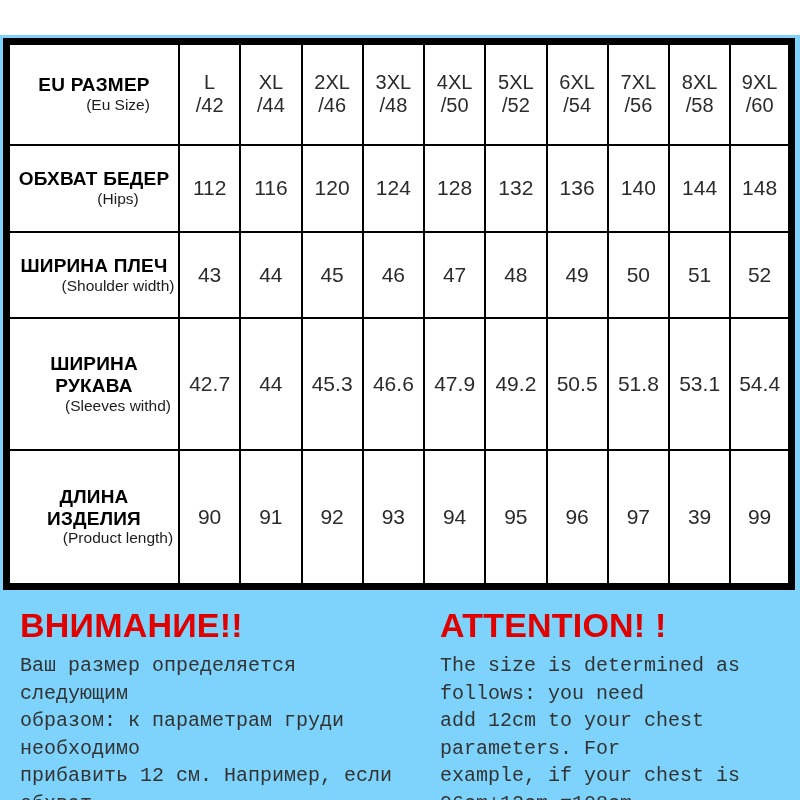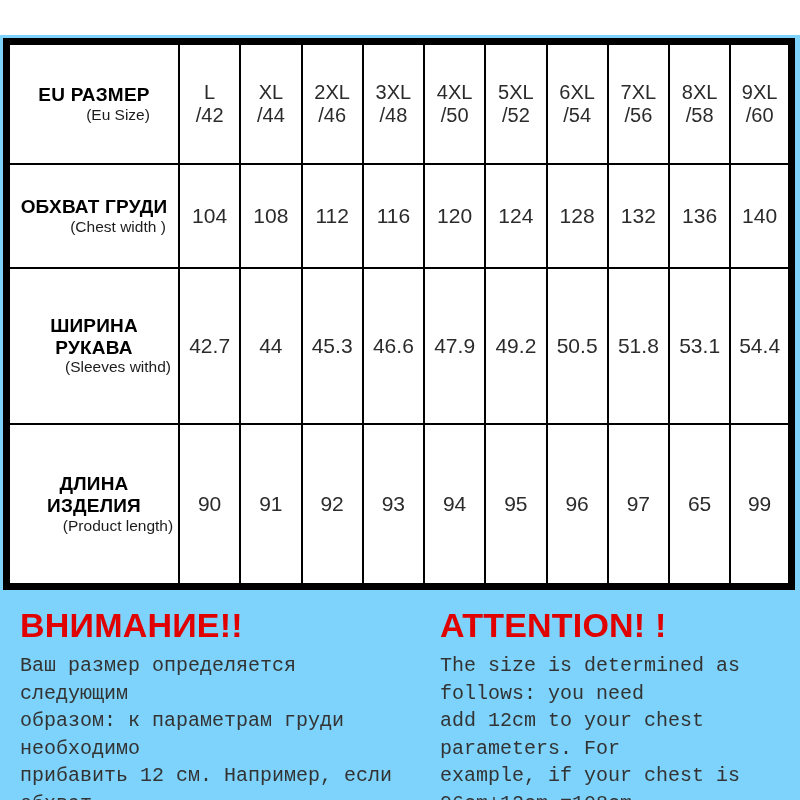--- a/index.html
+++ b/index.html
@@ -108,33 +108,49 @@
 /54</td>
           <td class="value-cell stacked">7XL
 /56</td>
           <td class="value-cell stacked">8XL
 /58</td>
           <td class="value-cell stacked">9XL
 /60</td>
         </tr>
         <tr>
           <td class="label-cell">
-            <div class="label-main">ОБХВАТ ГРУДИ</div>
-            <div class="label-sub">(Chest width )</div>
-          </td>
-          <td class="value-cell">104</td>
-          <td class="value-cell">108</td>
+            <div class="label-main">ОБХВАТ БЕДЕР</div>
+            <div class="label-sub">(Hips)</div>
+          </td>
           <td class="value-cell">112</td>
           <td class="value-cell">116</td>
           <td class="value-cell">120</td>
           <td class="value-cell">124</td>
           <td class="value-cell">128</td>
           <td class="value-cell">132</td>
           <td class="value-cell">136</td>
           <td class="value-cell">140</td>
+          <td class="value-cell">144</td>
+          <td class="value-cell">148</td>
+        </tr>
+        <tr>
+          <td class="label-cell">
+            <div class="label-main">ШИРИНА ПЛЕЧ</div>
+            <div class="label-sub">(Shoulder width)</div>
+          </td>
+          <td class="value-cell">43</td>
+          <td class="value-cell">44</td>
+          <td class="value-cell">45</td>
+          <td class="value-cell">46</td>
+          <td class="value-cell">47</td>
+          <td class="value-cell">48</td>
+          <td class="value-cell">49</td>
+          <td class="value-cell">50</td>
+          <td class="value-cell">51</td>
+          <td class="value-cell">52</td>
         </tr>
         <tr>
           <td class="label-cell">
             <div class="label-main">ШИРИНА РУКАВА</div>
             <div class="label-sub">(Sleeves withd)</div>
           </td>
           <td class="value-cell">42.7</td>
           <td class="value-cell">44</td>
           <td class="value-cell">45.3</td>
           <td class="value-cell">46.6</td>
@@ -151,21 +167,21 @@
             <div class="label-sub">(Product length)</div>
           </td>
           <td class="value-cell">90</td>
           <td class="value-cell">91</td>
           <td class="value-cell">92</td>
           <td class="value-cell">93</td>
           <td class="value-cell">94</td>
           <td class="value-cell">95</td>
           <td class="value-cell">96</td>
           <td class="value-cell">97</td>
-          <td class="value-cell">65</td>
+          <td class="value-cell">39</td>
           <td class="value-cell">99</td>
         </tr>
       </tbody>
   </table>
 
   <div class="notes">
     <div class="note-col-ru">
       <div class="note-title">ВНИМАНИЕ!!</div>
       <div class="note-body">Ваш размер определяется следующим
 образом: к параметрам груди необходимо

